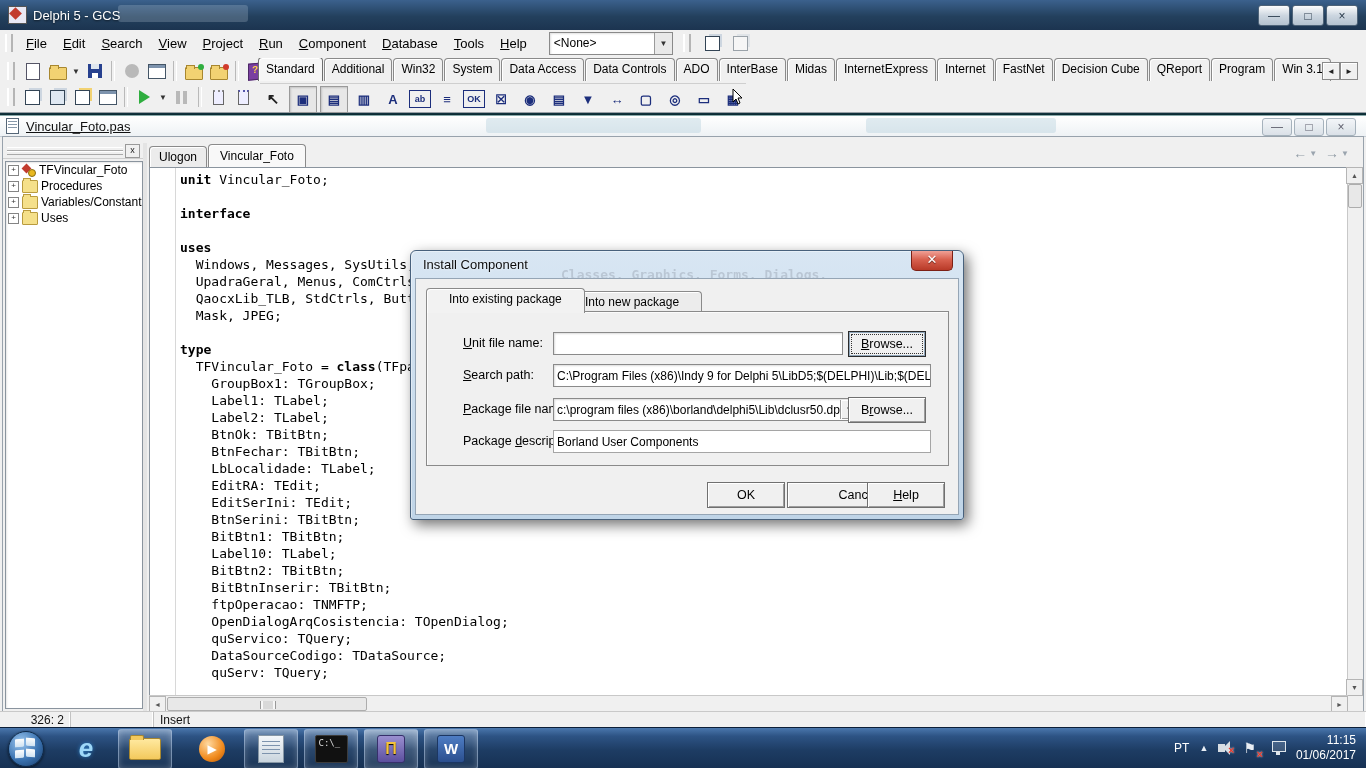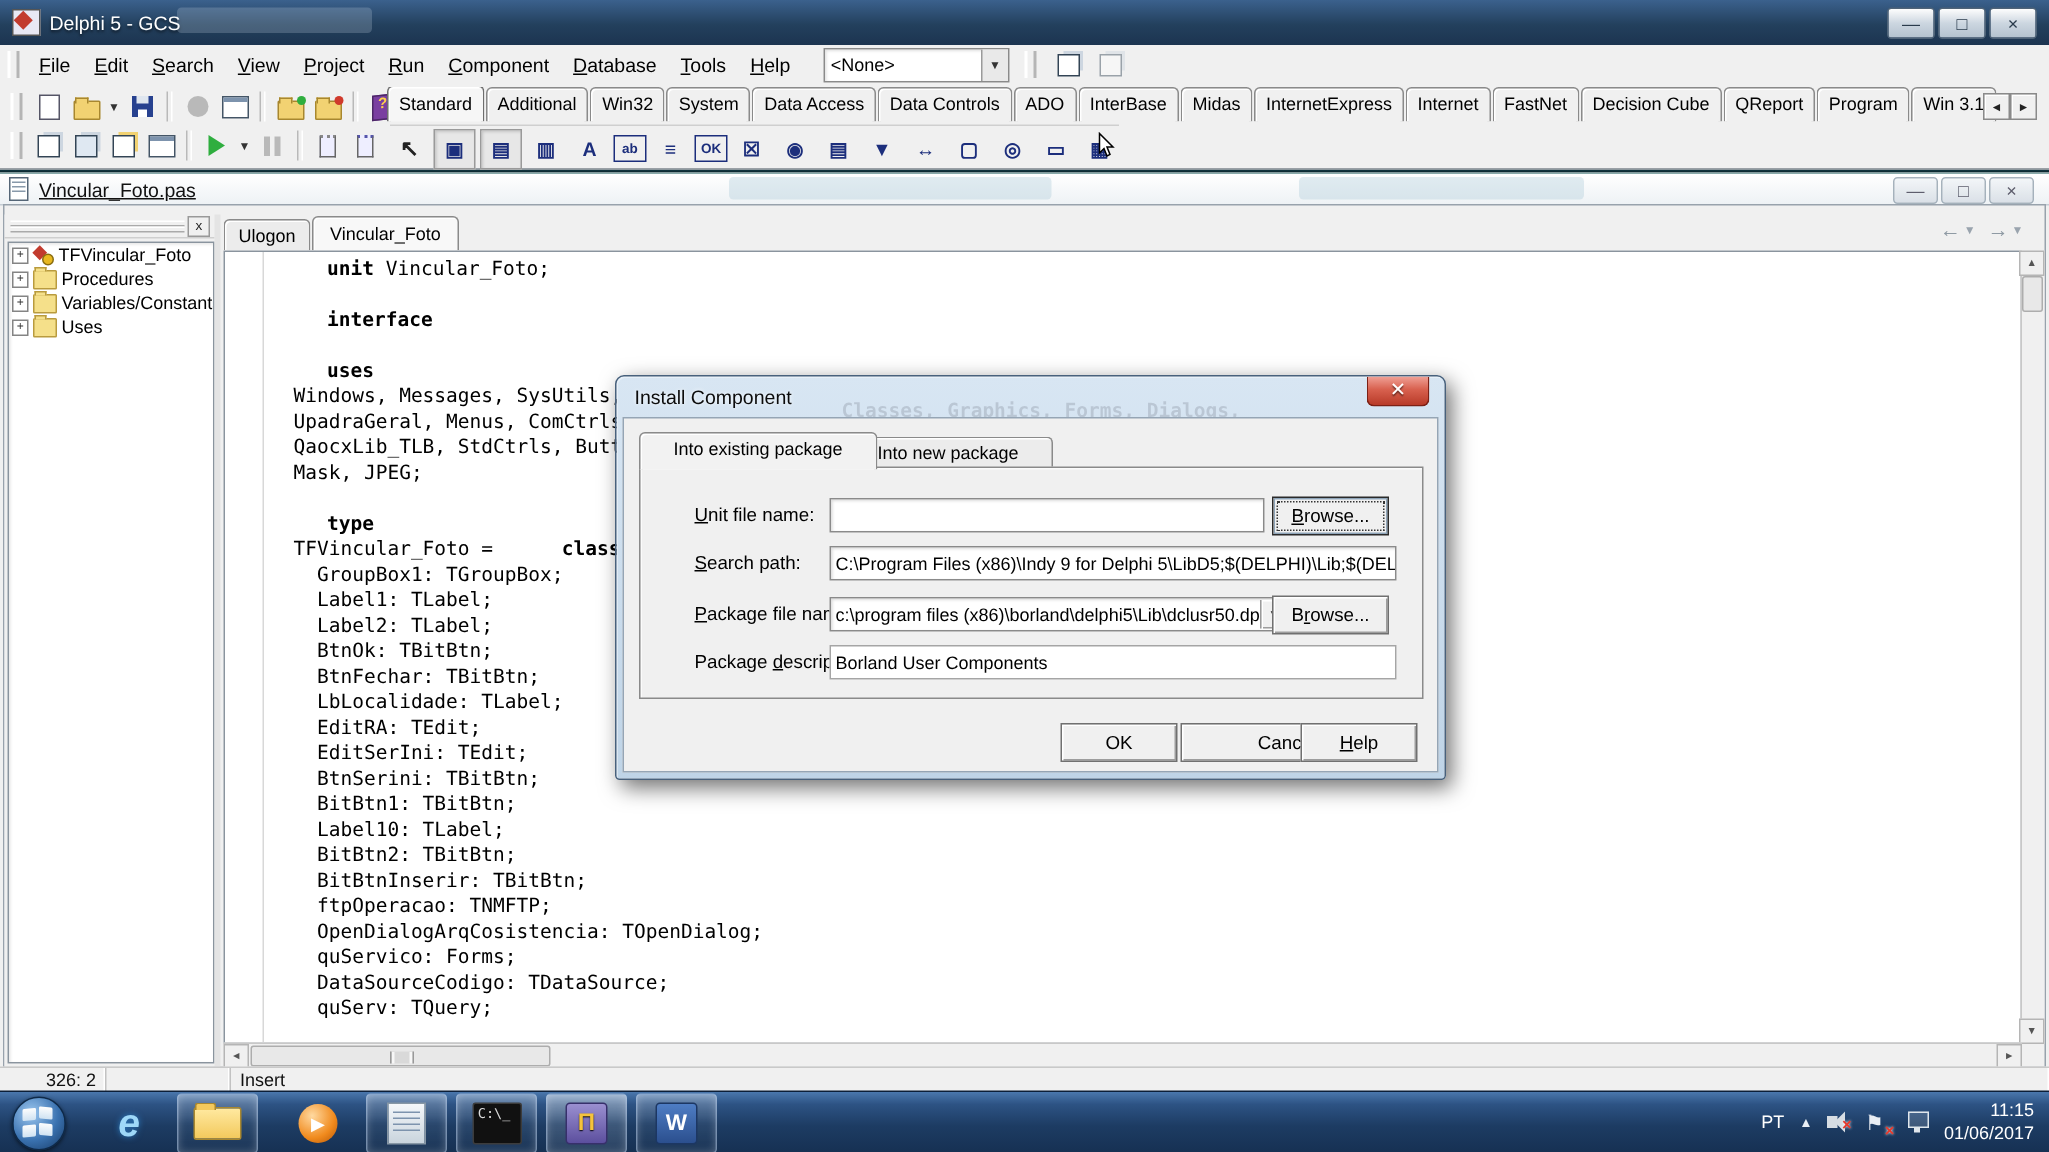--- a/index.html
+++ b/index.html
@@ -103,21 +103,21 @@
   #etabs{position:absolute;left:146px;top:6px;right:0;height:24px;display:flex;align-items:flex-end;}
   .etab{font-size:12px;padding:3px 9px;border:1px solid #8a8a8a;border-bottom:none;border-radius:4px 4px 0 0;background:#ececec;margin-right:1px;box-shadow:inset 1px 1px 0 #fff;}
   .etab.active{background:#f8f8f8;padding:4px 11px;}
   #enav{position:absolute;right:14px;top:8px;display:flex;align-items:center;gap:2px;color:#8f9aa4;font-weight:bold;font-size:14px;}
   #enav .dd{font-size:8px;color:#9aa4ae;}
   
   #code-wrap{position:absolute;left:146px;top:30px;right:15px;bottom:15px;background:#fff;border:1px solid #8a949e;overflow:hidden;}
   #gutterline{position:absolute;left:25px;top:0;bottom:0;width:1px;background:#d8d8d8;}
   #code-lines{position:absolute;left:30px;top:4px;right:0;font-family:"DejaVu Sans Mono", monospace;font-size:13px;color:#000;}
   .code-line{height:17px;white-space:pre;}
-  .code-line b{font-weight:bold;margin-left:38px;}
+  .code-line b{font-weight:bold;}
   
   .sb{background:#f0f0f0;}
   #vscroll{position:absolute;right:0;top:30px;width:15px;bottom:15px;border-left:1px solid #c8c8c8;}
   #hscroll{position:absolute;left:146px;right:15px;bottom:0;height:15px;border-top:1px solid #c8c8c8;}
   .sb-btn{position:absolute;width:15px;height:15px;background:#f0f0f0;border:1px solid #b5b5b5;display:flex;align-items:center;justify-content:center;font-size:7px;color:#555;}
   .sb-thumb{position:absolute;background:#e8e8e8;border:1px solid #adadad;border-radius:2px;}
   .hgrip{position:absolute;left:50%;top:3px;width:14px;height:8px;margin-left:-7px;
     border-left:1px solid #999;border-right:1px solid #999;box-shadow:inset 2px 0 0 #f7f7f7,inset -2px 0 0 #f7f7f7;background:#d9d9d9;}
   
   #statusbar{position:absolute;left:0;bottom:0;width:1366px;height:16px;background:#f0f0f0;border-top:1px solid #c9c9c9;display:flex;font-size:12px;color:#111;}
@@ -427,21 +427,21 @@
           <div class="code-line"><span>    LbLocalidade: TLabel;</span></div>
           <div class="code-line"><span>    EditRA: TEdit;</span></div>
           <div class="code-line"><span>    EditSerIni: TEdit;</span></div>
           <div class="code-line"><span>    BtnSerini: TBitBtn;</span></div>
           <div class="code-line"><span>    BitBtn1: TBitBtn;</span></div>
           <div class="code-line"><span>    Label10: TLabel;</span></div>
           <div class="code-line"><span>    BitBtn2: TBitBtn;</span></div>
           <div class="code-line"><span>    BitBtnInserir: TBitBtn;</span></div>
           <div class="code-line"><span>    ftpOperacao: TNMFTP;</span></div>
           <div class="code-line"><span>    OpenDialogArqCosistencia: TOpenDialog;</span></div>
-          <div class="code-line"><span>    quServico: Forms;</span></div>
+          <div class="code-line"><span>    quServico: TQuery;</span></div>
           <div class="code-line"><span>    DataSourceCodigo: TDataSource;</span></div>
           <div class="code-line"><span>    quServ: TQuery;</span></div>
         </div>
     </div>
 
     <div id="vscroll" class="sb">
       <div class="sb-btn" style="top:0;right:0;">▲</div>
       <div class="sb-thumb" style="top:17px;right:1px;width:12px;height:22px;"></div>
       <div class="sb-btn" style="bottom:0;right:0;">▼</div>
     </div>

